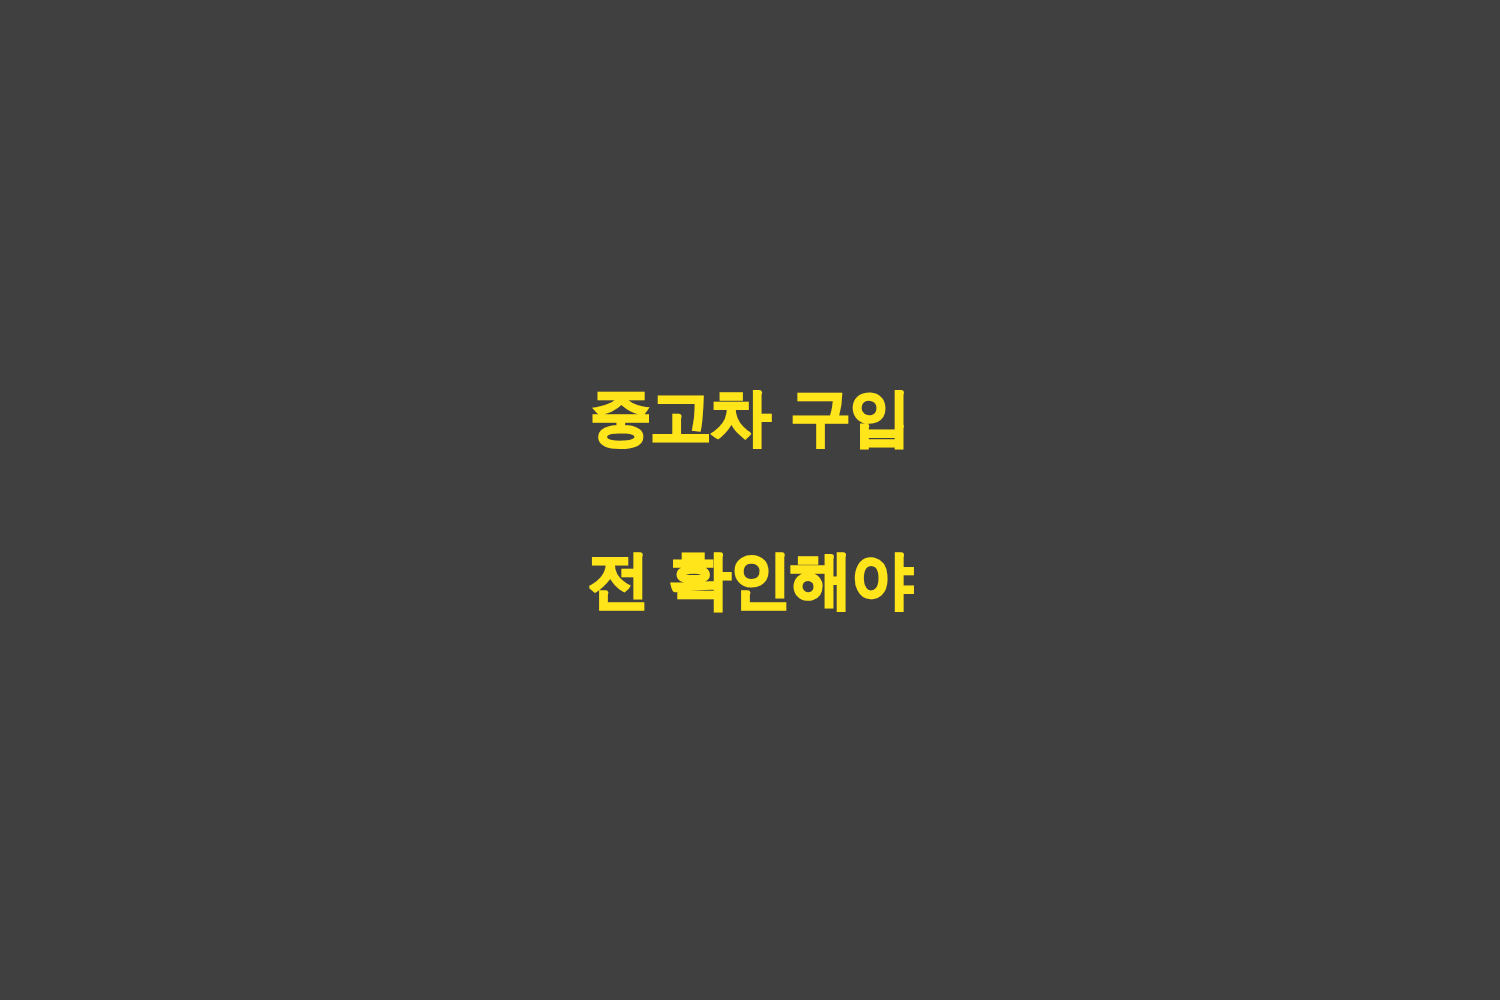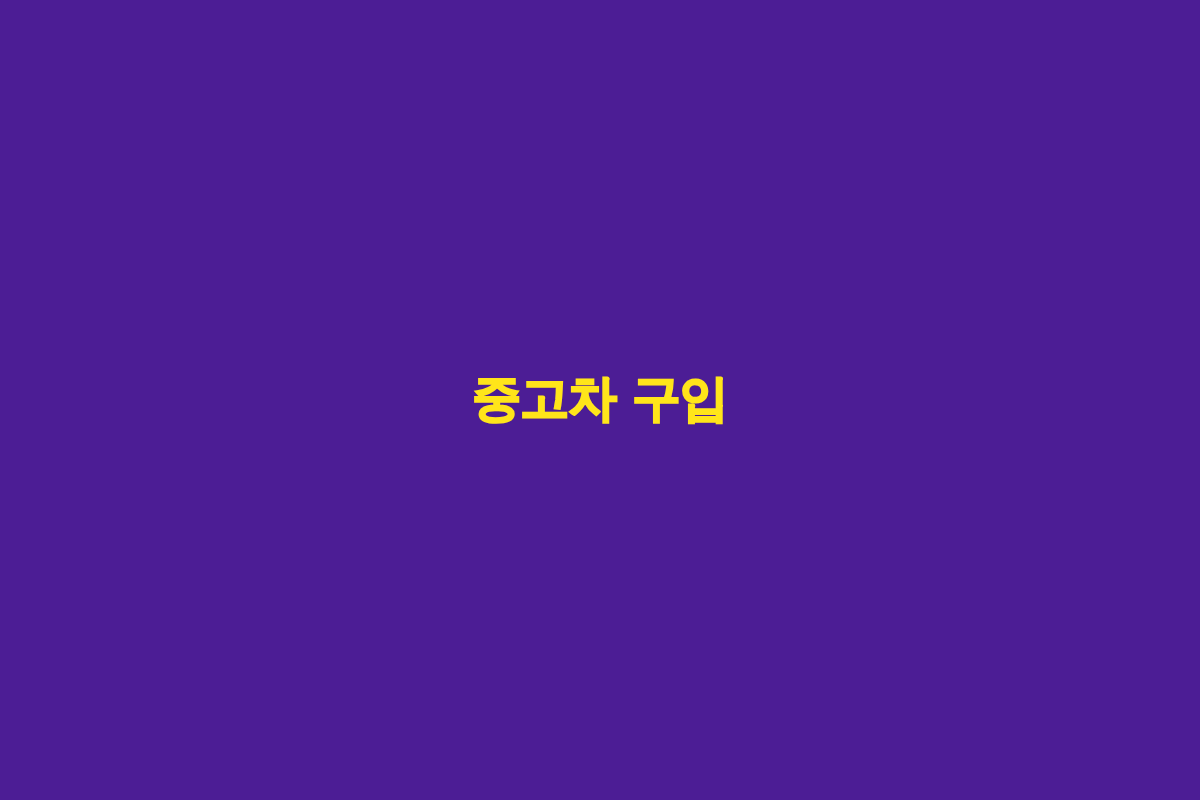--- a/index.html
+++ b/index.html
@@ -44,19 +44,20 @@
   }
   
   .headline-line.line-wide {
     font-size: 108px;
     letter-spacing: -2px;
   }
 </style>
 </head>
 <body>
 
-<div id="poster" style="background: #4c1d95; align-items: center;">
+<div id="poster" style="background: #404040; align-items: center;">
 
   <div id="headline" style="color: rgb(255, 229, 26); -webkit-text-stroke: 2px rgb(255, 229, 26);">
     <span class="headline-line" style="font-size: 48.9262px;">중고차 구입</span>
+    <span class="headline-line" style="font-size: 49.651px;">전 확인해야</span>
   </div>
 
 </div>
 
 </body></html>

